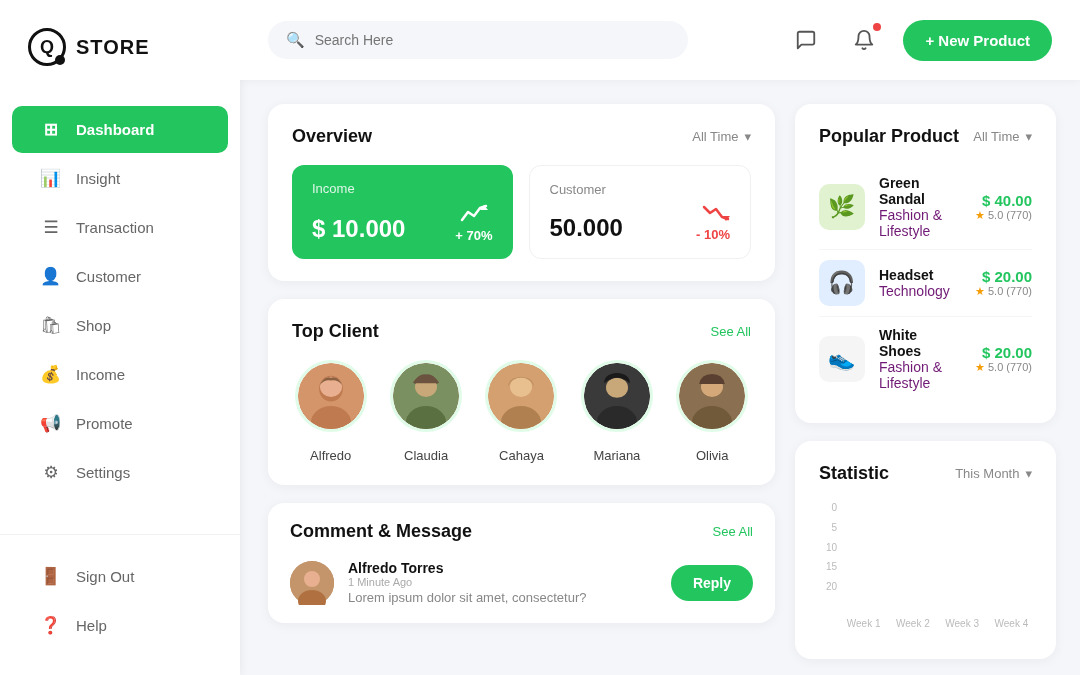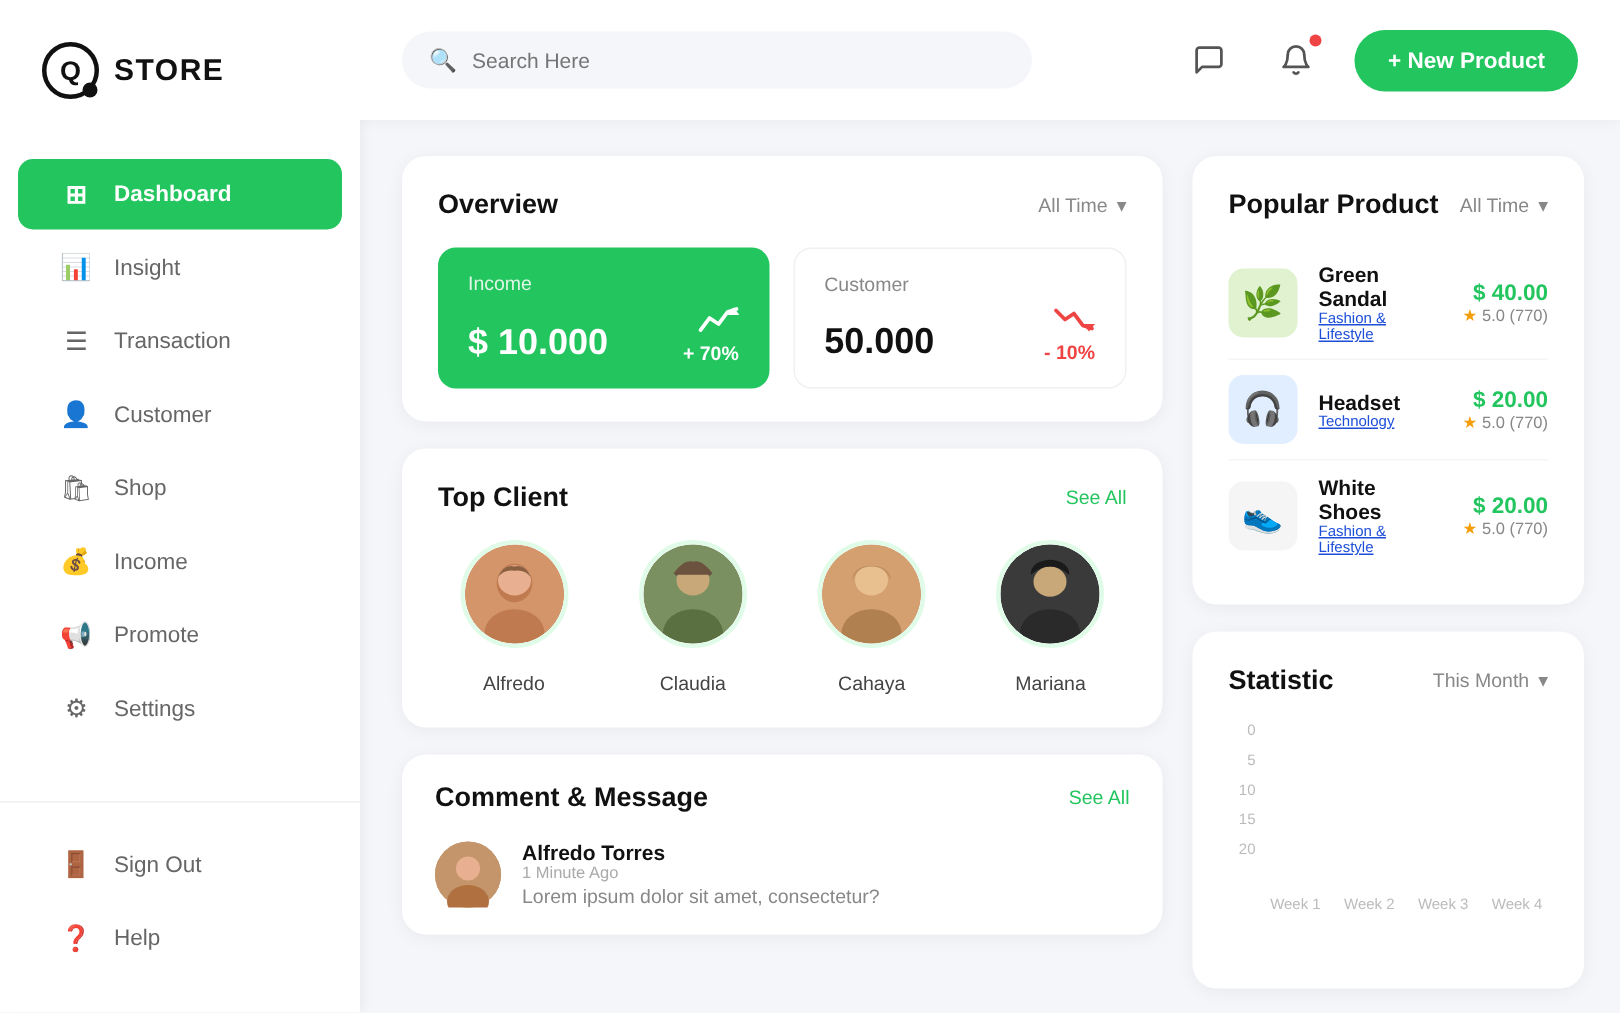--- a/index.html
+++ b/index.html
@@ -296,21 +296,21 @@
     .product-thumb {
       width: 46px; height: 46px;
       border-radius: 10px;
       background: #e8f5e9;
       display: flex; align-items: center; justify-content: center;
       font-size: 22px;
       flex-shrink: 0;
     }
     .product-info { flex: 1; }
     .product-name { font-size: 14px; font-weight: 700; color: #111; }
-    .product-category { font-size: 10px; color: #1d4ed8; text-decoration: underline; }
+    .product-category { font-size: 14px; color: #701a75; }
     .product-price { text-align: right; }
     .price-value { font-size: 15px; font-weight: 700; color: #22c55e; }
     .price-rating { font-size: 11px; color: #888; }
     .star { color: #f59e0b; }
 
     
     .statistic-card { flex: 1; }
     .y-axis {
       display: flex;
       flex-direction: column-reverse;
@@ -432,21 +432,21 @@
           <div class="filter-dropdown">
             <span>All Time</span>
             <span>▾</span>
           </div>
         </div>
         <div class="stats-row">
           <div class="stat-card-green">
             <div class="stat-label">Income</div>
             <div class="stat-value-row">
               <span class="stat-value">$ 10.000</span>
-              <div style="display:flex;flex-direction:column;align-items:flex-end;gap:4px">
+              <div style="display:flex;flex-direction:column;align-items:center;gap:4px">
                 <svg width="28" height="20" viewBox="0 0 28 20">
                   <polyline points="2,16 8,8 14,12 20,4 26,2" fill="none" stroke="white" stroke-width="2.5" stroke-linecap="round" stroke-linejoin="round"></polyline>
                   <polygon points="24,1 28,6 20,6" fill="white"></polygon>
                 </svg>
                 <span class="stat-change positive">+ 70%</span>
               </div>
             </div>
           </div>
           <div class="stat-card-white">
             <div class="stat-label-dark">Customer</div>
@@ -517,20 +517,33 @@
                 <svg viewBox="0 0 72 72" width="72" height="72" xmlns="http://www.w3.org/2000/svg">
                   <circle cx="36" cy="36" r="36" fill="#3a3a3a"></circle>
                   <ellipse cx="36" cy="65" rx="22" ry="18" fill="#2a2a2a"></ellipse>
                   <ellipse cx="36" cy="27" rx="12" ry="11" fill="#c8a878"></ellipse>
                   <path d="M22,22 Q36,10 50,22 Q50,12 36,11 Q22,12 22,22Z" fill="#1a1a1a"></path>
                 </svg>
               </div>
             </div>
             <span class="client-name">Mariana</span>
           </div>
+          <div class="client-item">
+            <div class="client-avatar">
+              <div style="width:100%;height:100%;background:#a08060;border-radius:50%;display:flex;align-items:center;justify-content:center;overflow:hidden;">
+                <svg viewBox="0 0 72 72" width="72" height="72" xmlns="http://www.w3.org/2000/svg">
+                  <circle cx="36" cy="36" r="36" fill="#8a7050"></circle>
+                  <ellipse cx="36" cy="65" rx="22" ry="18" fill="#705a3a"></ellipse>
+                  <ellipse cx="36" cy="26" rx="12" ry="11" fill="#d4a878"></ellipse>
+                  <path d="M22,23 Q24,12 36,12 Q48,12 50,23" fill="#5a4030"></path>
+                </svg>
+              </div>
+            </div>
+            <span class="client-name">Olivia</span>
+          </div>
         </div>
       </div>
 
       <div class="card comment-card">
         <div class="card-header">
           <span class="card-title">Comment &amp; Message</span>
           <span class="see-all">See All</span>
         </div>
         <div class="comment-item">
           <div class="comment-avatar">
@@ -538,20 +551,21 @@
               <circle cx="22" cy="22" r="22" fill="#c4956a"></circle>
               <ellipse cx="22" cy="18" rx="8" ry="8" fill="#e8b090"></ellipse>
               <ellipse cx="22" cy="40" rx="14" ry="11" fill="#b07040"></ellipse>
             </svg>
           </div>
           <div class="comment-info">
             <div class="comment-author">Alfredo Torres</div>
             <div class="comment-time">1 Minute Ago</div>
             <div class="comment-text">Lorem ipsum dolor sit amet, consectetur?</div>
           </div>
+          <button class="reply-btn">Reply</button>
         </div>
       </div>
 
     </div>
 
     <div class="right-panel">
 
       <div class="card">
         <div class="card-header">
           <span class="card-title">Popular Product</span>

